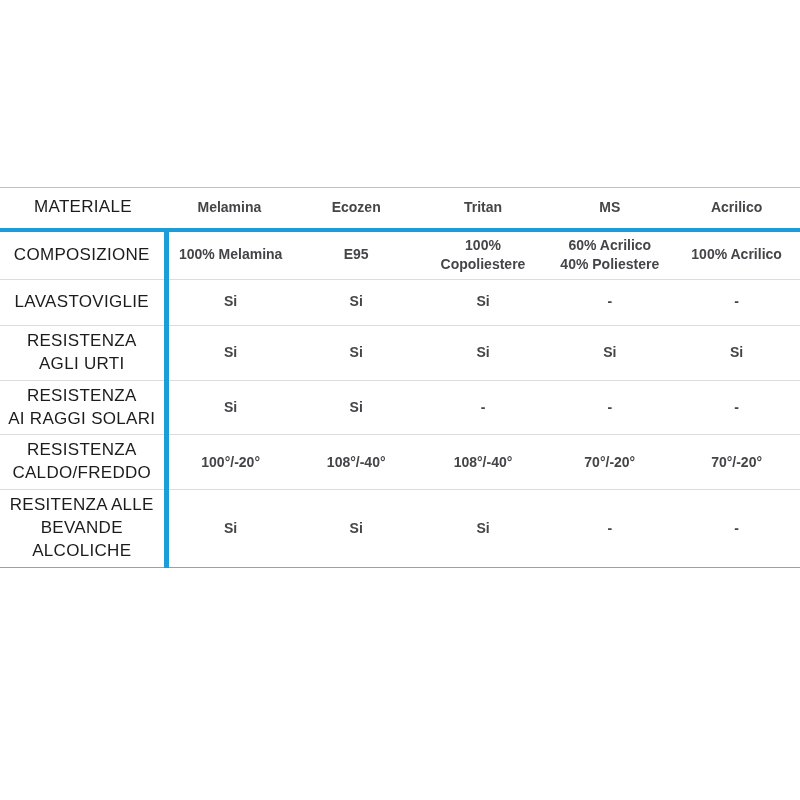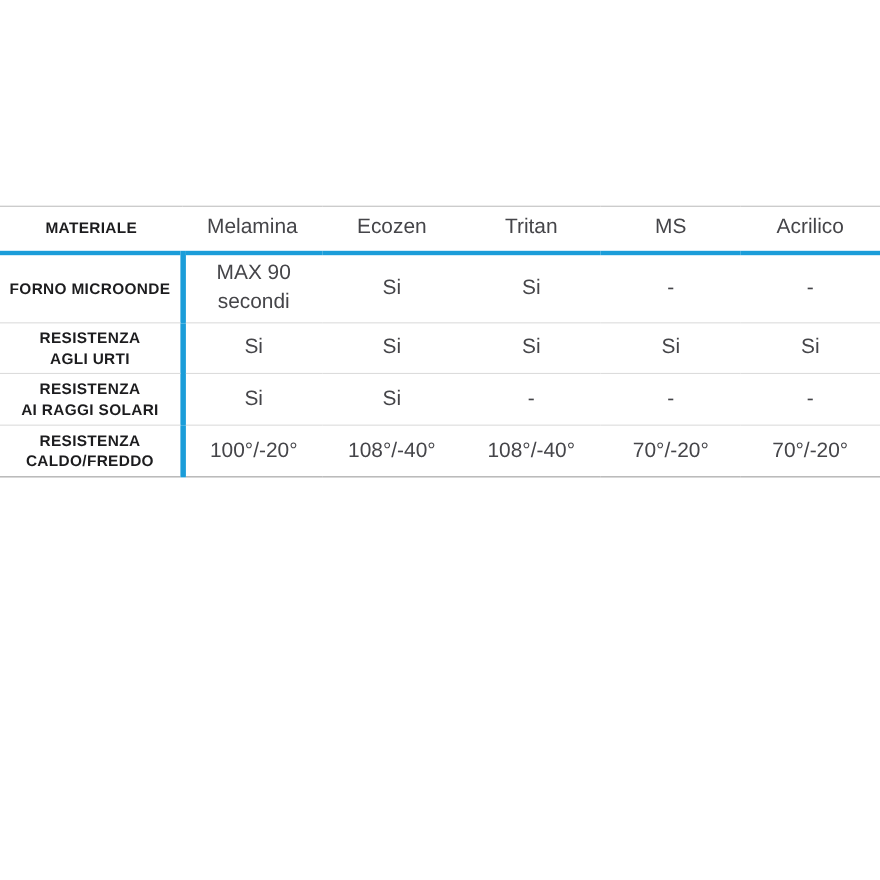--- a/index.html
+++ b/index.html
@@ -36,32 +36,32 @@
   tbody tr:not(:last-child) {
     border-bottom: 1px solid var(--row-divider, #dcdcdc);
   }
   th, td {
     text-align: center;
     vertical-align: middle;
     padding: 4px 6px;
     white-space: pre-line;
   }
   th.label-cell {
-    font-size: 14px;
-    font-weight: bold;
+    font-size: 17px;
+    font-weight: normal;
     letter-spacing: 0.3px;
     line-height: 1.35;
     color: var(--label-text, #1c1c1e);
   }
   tbody th.label-cell {
     border-right: 5px solid var(--accent, #1b9dd9);
   }
   th.col-head, td.data-cell {
-    font-size: 19px;
-    font-weight: normal;
+    font-size: 14px;
+    font-weight: bold;
     line-height: 1.4;
     color: var(--cell-text, #454549);
   }
 </style>
 </head>
 <body>
 
 <div class="page">
   <table class="compare">
     <colgroup>
@@ -77,22 +77,31 @@
           <th class="label-cell">MATERIALE</th>
           <th class="col-head">Melamina</th>
           <th class="col-head">Ecozen</th>
           <th class="col-head">Tritan</th>
           <th class="col-head">MS</th>
           <th class="col-head">Acrilico</th>
         </tr>
     </thead>
     <tbody>
         <tr>
-          <th class="label-cell">FORNO MICROONDE</th>
-          <td class="data-cell">MAX 90 secondi</td>
+          <th class="label-cell">COMPOSIZIONE</th>
+          <td class="data-cell">100% Melamina</td>
+          <td class="data-cell">E95</td>
+          <td class="data-cell">100% Copoliestere</td>
+          <td class="data-cell">60% Acrilico
+40% Poliestere</td>
+          <td class="data-cell">100% Acrilico</td>
+        </tr>
+        <tr>
+          <th class="label-cell">LAVASTOVIGLIE</th>
+          <td class="data-cell">Si</td>
           <td class="data-cell">Si</td>
           <td class="data-cell">Si</td>
           <td class="data-cell">-</td>
           <td class="data-cell">-</td>
         </tr>
         <tr>
           <th class="label-cell">RESISTENZA
 AGLI URTI</th>
           <td class="data-cell">Si</td>
           <td class="data-cell">Si</td>
@@ -111,15 +120,24 @@
         </tr>
         <tr>
           <th class="label-cell">RESISTENZA
 CALDO/FREDDO</th>
           <td class="data-cell">100°/-20°</td>
           <td class="data-cell">108°/-40°</td>
           <td class="data-cell">108°/-40°</td>
           <td class="data-cell">70°/-20°</td>
           <td class="data-cell">70°/-20°</td>
         </tr>
+        <tr>
+          <th class="label-cell">RESITENZA ALLE
+BEVANDE ALCOLICHE</th>
+          <td class="data-cell">Si</td>
+          <td class="data-cell">Si</td>
+          <td class="data-cell">Si</td>
+          <td class="data-cell">-</td>
+          <td class="data-cell">-</td>
+        </tr>
       </tbody>
   </table>
 </div>
 
 </body></html>

